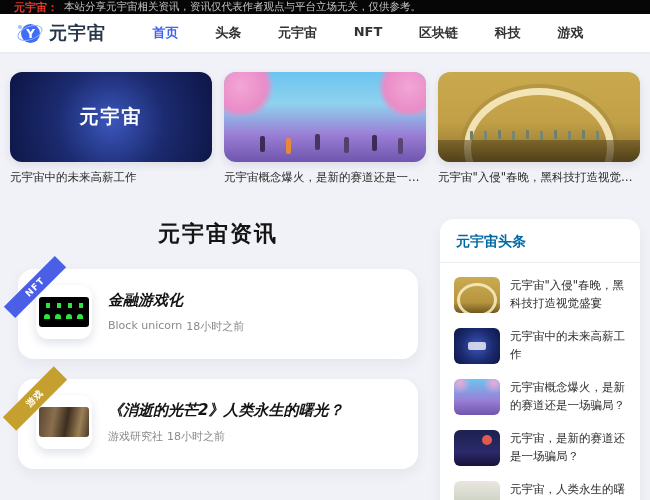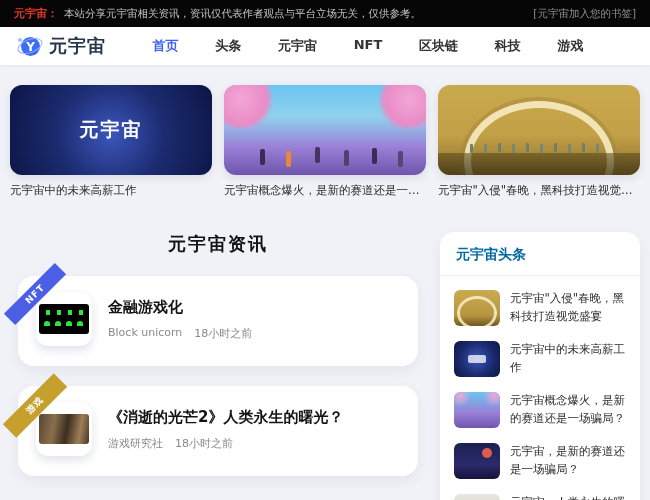--- a/index.html
+++ b/index.html
@@ -1,20 +1,20 @@
 <!DOCTYPE html>
 <html><head>
 <meta charset="utf-8">
 <style>
   * { margin: 0; padding: 0; box-sizing: border-box; }
   html, body { width: 650px; height: 500px; overflow: hidden; }
   body { background: #f1f2f7; font-family: "DejaVu Sans", "Liberation Sans", sans-serif; }
 
   
-  .topbar { height: 27px; background: #060606; display: flex; align-items: center; padding: 0 14px; }
+  .topbar { height: 14px; background: #060606; display: flex; align-items: center; padding: 0 14px; }
   .topbar-brand { color: #e2382a; font-size: 11px; font-weight: bold; margin-right: 6px; white-space: nowrap; }
   .topbar-notice { color: #c4c4c4; font-size: 10.5px; flex: 1; white-space: nowrap; overflow: hidden; }
   .topbar-bookmark { color: #8f8f8f; font-size: 10.5px; white-space: nowrap; }
 
   
   .navbar { height: 38px; background: #ffffff; display: flex; align-items: center; padding: 0 18px; box-shadow: 0 1px 3px rgba(20,30,80,0.06); position: relative; z-index: 5; }
   .logo { display: flex; align-items: center; gap: 7px; margin-right: 28px; cursor: pointer; }
   .logo-icon { position: relative; width: 24px; height: 24px; }
   .logo-ball { position: absolute; left: 3px; top: 3px; width: 19px; height: 19px; background: #3f6df5; border-radius: 50%; color: #fff; font-size: 12px; font-weight: bold; display: flex; align-items: center; justify-content: center; }
   .logo-orbit { position: absolute; left: -1px; top: 5px; width: 26px; height: 14px; border: 1.5px solid #8fb0ff; border-radius: 50%; transform: rotate(-20deg); }
@@ -46,30 +46,30 @@
   .img-gold .dancers { position: absolute; bottom: 22px; left: 16%; width: 3px; height: 9px; background: #6f7f6a; border-radius: 1px;
       box-shadow: 14px 0 0 #77876f, 28px -1px 0 #6f7f6a, 42px 0 0 #77876f, 56px -1px 0 #6f7f6a, 70px 0 0 #77876f, 84px -1px 0 #6f7f6a, 98px 0 0 #77876f, 112px -1px 0 #6f7f6a, 126px 0 0 #77876f; }
 
   
   .content { display: flex; gap: 14px; padding: 34px 10px 0; align-items: flex-start; }
   .left-col { flex: 1; min-width: 0; }
   .right-col { width: 200px; flex: none; }
 
   .section-head { text-align: center; margin-bottom: 20px; }
   .section-label { color: #6cbf43; font-size: 12px; font-weight: bold; margin-bottom: 6px; }
-  .section-title { color: #141414; font-size: 18px; font-weight: 800; letter-spacing: 2px; }
+  .section-title { color: #141414; font-size: 22px; font-weight: 800; letter-spacing: 2px; }
 
   .acard { position: relative; background: #fff; border-radius: 16px; box-shadow: 0 5px 14px rgba(30,40,90,0.06); margin: 0 8px 20px; padding: 16px 18px 20px; display: flex; align-items: center; gap: 16px; overflow: visible; cursor: pointer; }
   .ribbon { position: absolute; top: 10px; left: -19px; width: 72px; transform: rotate(-45deg); text-align: center; font-size: 9px; font-weight: bold; color: #fff; padding: 3px 0; letter-spacing: 1px; }
   .ribbon-blue { background: #4b5fe6; }
   .ribbon-gold { background: #c5a02f; }
   .athumb { flex: none; width: 56px; height: 54px; background: #fff; border-radius: 12px; box-shadow: 0 4px 10px rgba(30,40,90,0.14); display: flex; align-items: center; justify-content: center; }
   .ainfo { min-width: 0; }
-  .atitle { font-size: 15px; font-weight: 800; color: #141414; margin-bottom: 9px; white-space: nowrap; overflow: hidden; text-overflow: ellipsis; }
-  .ameta { font-size: 11px; color: #8a8a8a; display: flex; gap: 12px; }
+  .atitle { font-size: 15px; font-weight: 800; color: #141414; margin-bottom: 9px; white-space: nowrap; overflow: hidden; text-overflow: ellipsis; font-style: italic; }
+  .ameta { font-size: 11px; color: #8a8a8a; display: flex; gap: 4px; }
 
   .pix { width: 50px; height: 30px; background: #000; border-radius: 3px; position: relative; }
   .pix .r1 { position: absolute; left: 7px; top: 6px; width: 4px; height: 5px; background: #2ee53c; box-shadow: 11px 0 #2ee53c, 22px 0 #2ee53c, 33px 0 #2ee53c; }
   .pix .r2 { position: absolute; left: 5px; top: 17px; width: 6px; height: 5px; background: #2ee53c; border-radius: 4px 4px 0 0; box-shadow: 11px 0 #2ee53c, 22px 0 #2ee53c, 33px 0 #2ee53c; }
   .sepia { width: 50px; height: 30px; border-radius: 3px; background: linear-gradient(100deg, #5a4632 0%, #8a6f4d 30%, #3c2e1f 55%, #9c7f56 80%, #4a3826 100%); }
 
   
   .sidebar-card { background: #fff; border-radius: 14px; box-shadow: 0 5px 14px rgba(30,40,90,0.06); padding-bottom: 10px; }
   .sidebar-title { font-size: 14px; font-weight: 800; color: #0369a1; padding: 14px 16px 11px; }
   .sidebar-divider { height: 1px; background: #ececf2; }
@@ -89,21 +89,20 @@
   .st-night::before { content: ""; position: absolute; right: 8px; top: 5px; width: 10px; height: 10px; border-radius: 50%; background: #e05a4e; }
   .st-ink { background: linear-gradient(180deg, #e9e7df 0%, #cfd4c6 55%, #8fa98c 100%); }
   .st-ink::before { content: ""; position: absolute; left: 6px; bottom: 4px; width: 14px; height: 12px; background: #7b8f78; border-radius: 50% 50% 0 0; box-shadow: 16px 2px 0 #9aab94; }
 </style>
 </head>
 <body>
 
 <div class="topbar">
   <span class="topbar-brand">元宇宙：</span>
   <span class="topbar-notice">本站分享元宇宙相关资讯，资讯仅代表作者观点与平台立场无关，仅供参考。</span>
-  <span class="topbar-bookmark">[元宇宙加入您的书签]</span>
 </div>
 
 <div class="navbar">
   <div class="logo">
     <span class="logo-icon">
       <span class="logo-dot"></span>
       <span class="logo-ball">Y</span>
       <span class="logo-orbit"></span>
     </span>
     <span class="logo-text">元宇宙</span>

